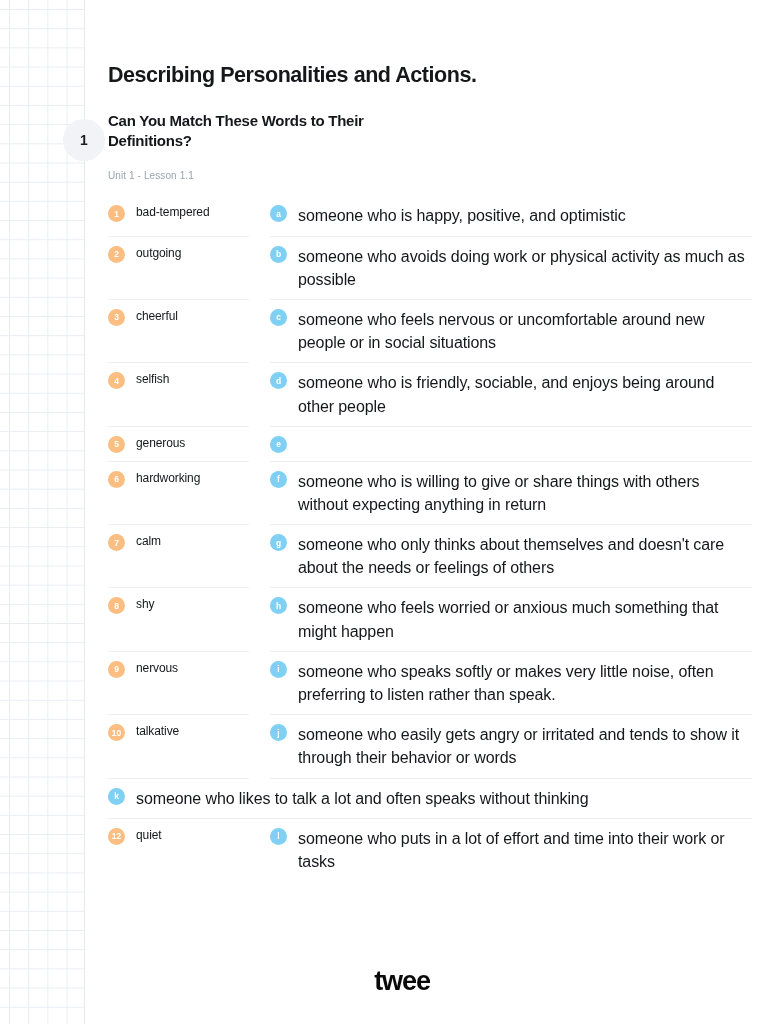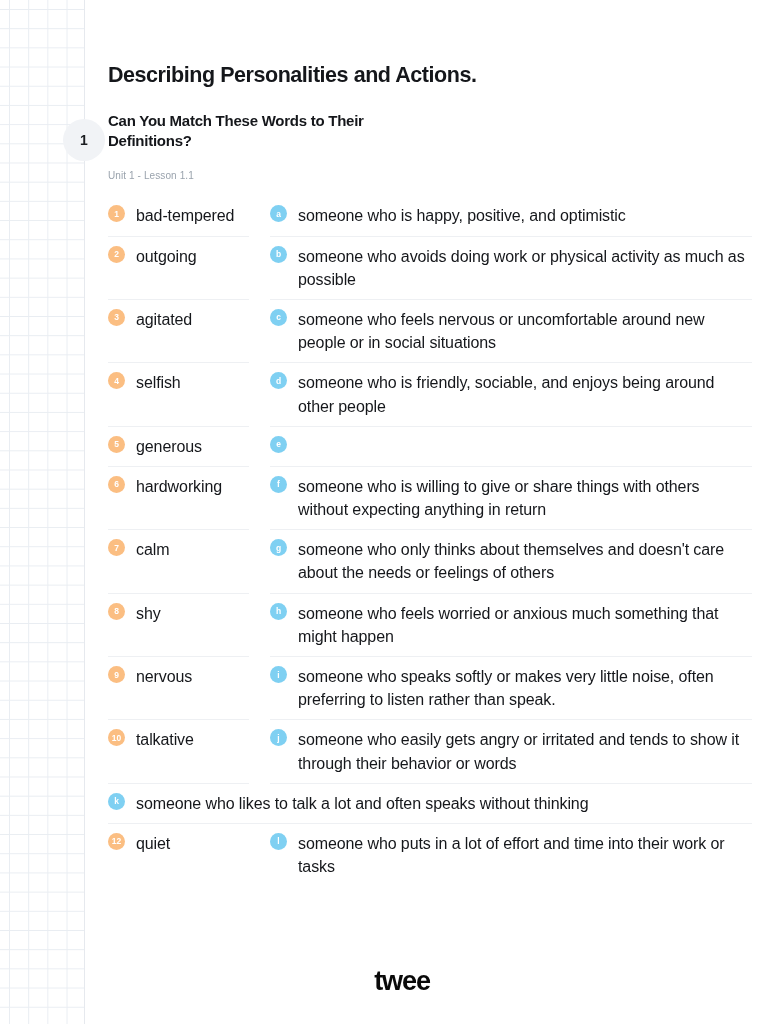--- a/index.html
+++ b/index.html
@@ -155,21 +155,21 @@
     background: #fbbe82;
     letter-spacing: -0.1px;
   }
 
   .marker-letter {
     background: #7fd0f2;
   }
 
   .term-text {
     margin-left: 11px;
-    font-size: 16px;
+    font-size: 12px;
     color: #15171b;
     line-height: 1.45;
     letter-spacing: -0.1px;
   }
 
   .def-text {
     margin-left: 11px;
     font-size: 16px;
     color: #15171b;
     line-height: 1.45;
@@ -225,21 +225,21 @@
           <span class="term-text">outgoing</span>
         </div>
         <div class="cell cell-right">
           <span class="marker marker-letter">b</span>
           <span class="def-text">someone who avoids doing work or physical activity as much as possible</span>
         </div>
       </div>
       <div class="match-row">
         <div class="cell cell-left">
           <span class="marker marker-num">3</span>
-          <span class="term-text">agitated</span>
+          <span class="term-text">cheerful</span>
         </div>
         <div class="cell cell-right">
           <span class="marker marker-letter">c</span>
           <span class="def-text">someone who feels nervous or uncomfortable around new people or in social situations</span>
         </div>
       </div>
       <div class="match-row">
         <div class="cell cell-left">
           <span class="marker marker-num">4</span>
           <span class="term-text">selfish</span>

